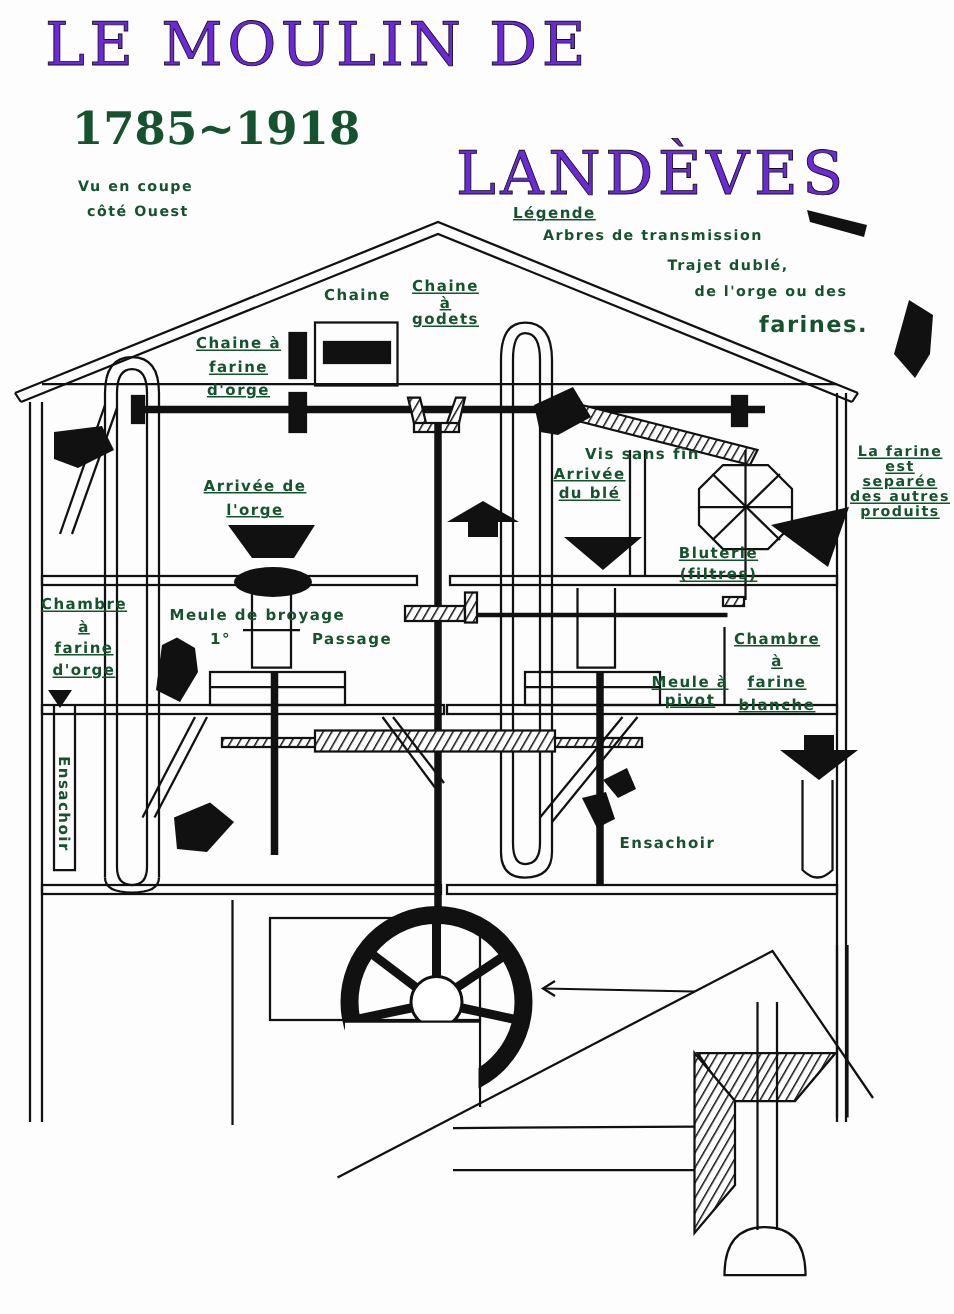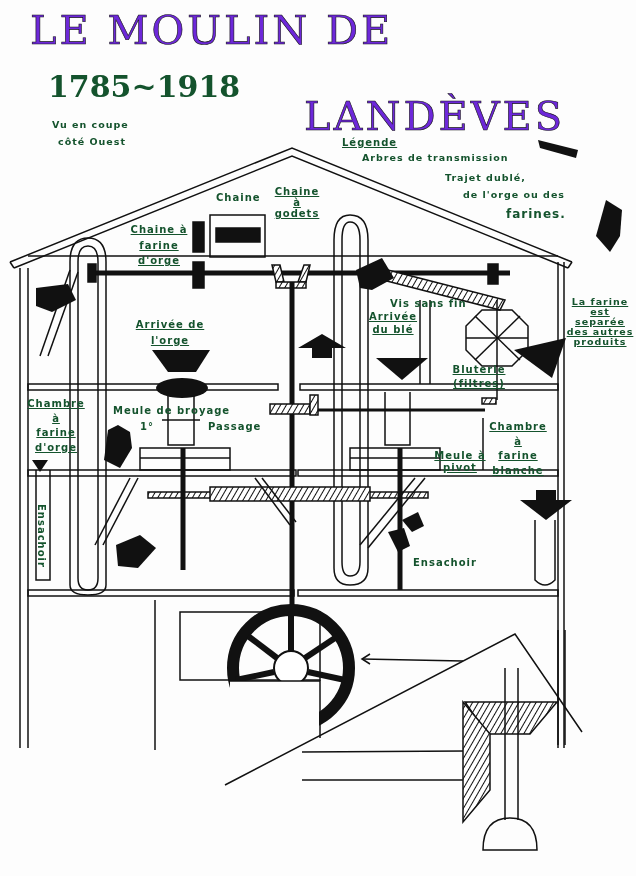--- a/index.html
+++ b/index.html
@@ -200,21 +200,21 @@
 <div class="t years" style="left:48px; top:70px;">1785~1918</div>
 <div class="t title-line" style="left:304px; top:72px;margin-top:22px;">LANDÈVES</div>
 
 <div class="t subtitle" style="left:52px; top:120px;">Vu en coupe</div>
 <div class="t subtitle" style="left:58px; top:137px;">côté Ouest</div>
 
 <div class="t legend-title" style="left:342px; top:137px;">Légende</div>
 <div class="t" style="left:362px; top:153px; font-size:9.5px;">Arbres de transmission</div>
 <div class="t" style="left:445px; top:173px; font-size:9.5px;">Trajet dublé,</div>
 <div class="t" style="left:463px; top:190px; font-size:9.5px;">de l'orge ou des</div>
-<div class="t" style="left:506px; top:208px; font-size:12px;">farines.</div>
+<div class="t" style="left:506px; top:208px; font-size:15px;">farines.</div>
 
 <div class="t" style="left:216px; top:192px;">Chaine</div>
 <div class="t center" style="left:272px; top:186px; width:50px;">
   <div>Chaine</div>
   <div>à</div>
   <div>godets</div>
 </div>
 <div class="t center" style="left:124px; top:222px; width:70px; line-height:1.55;">
   <div>Chaine à</div>
   <div>farine</div>

